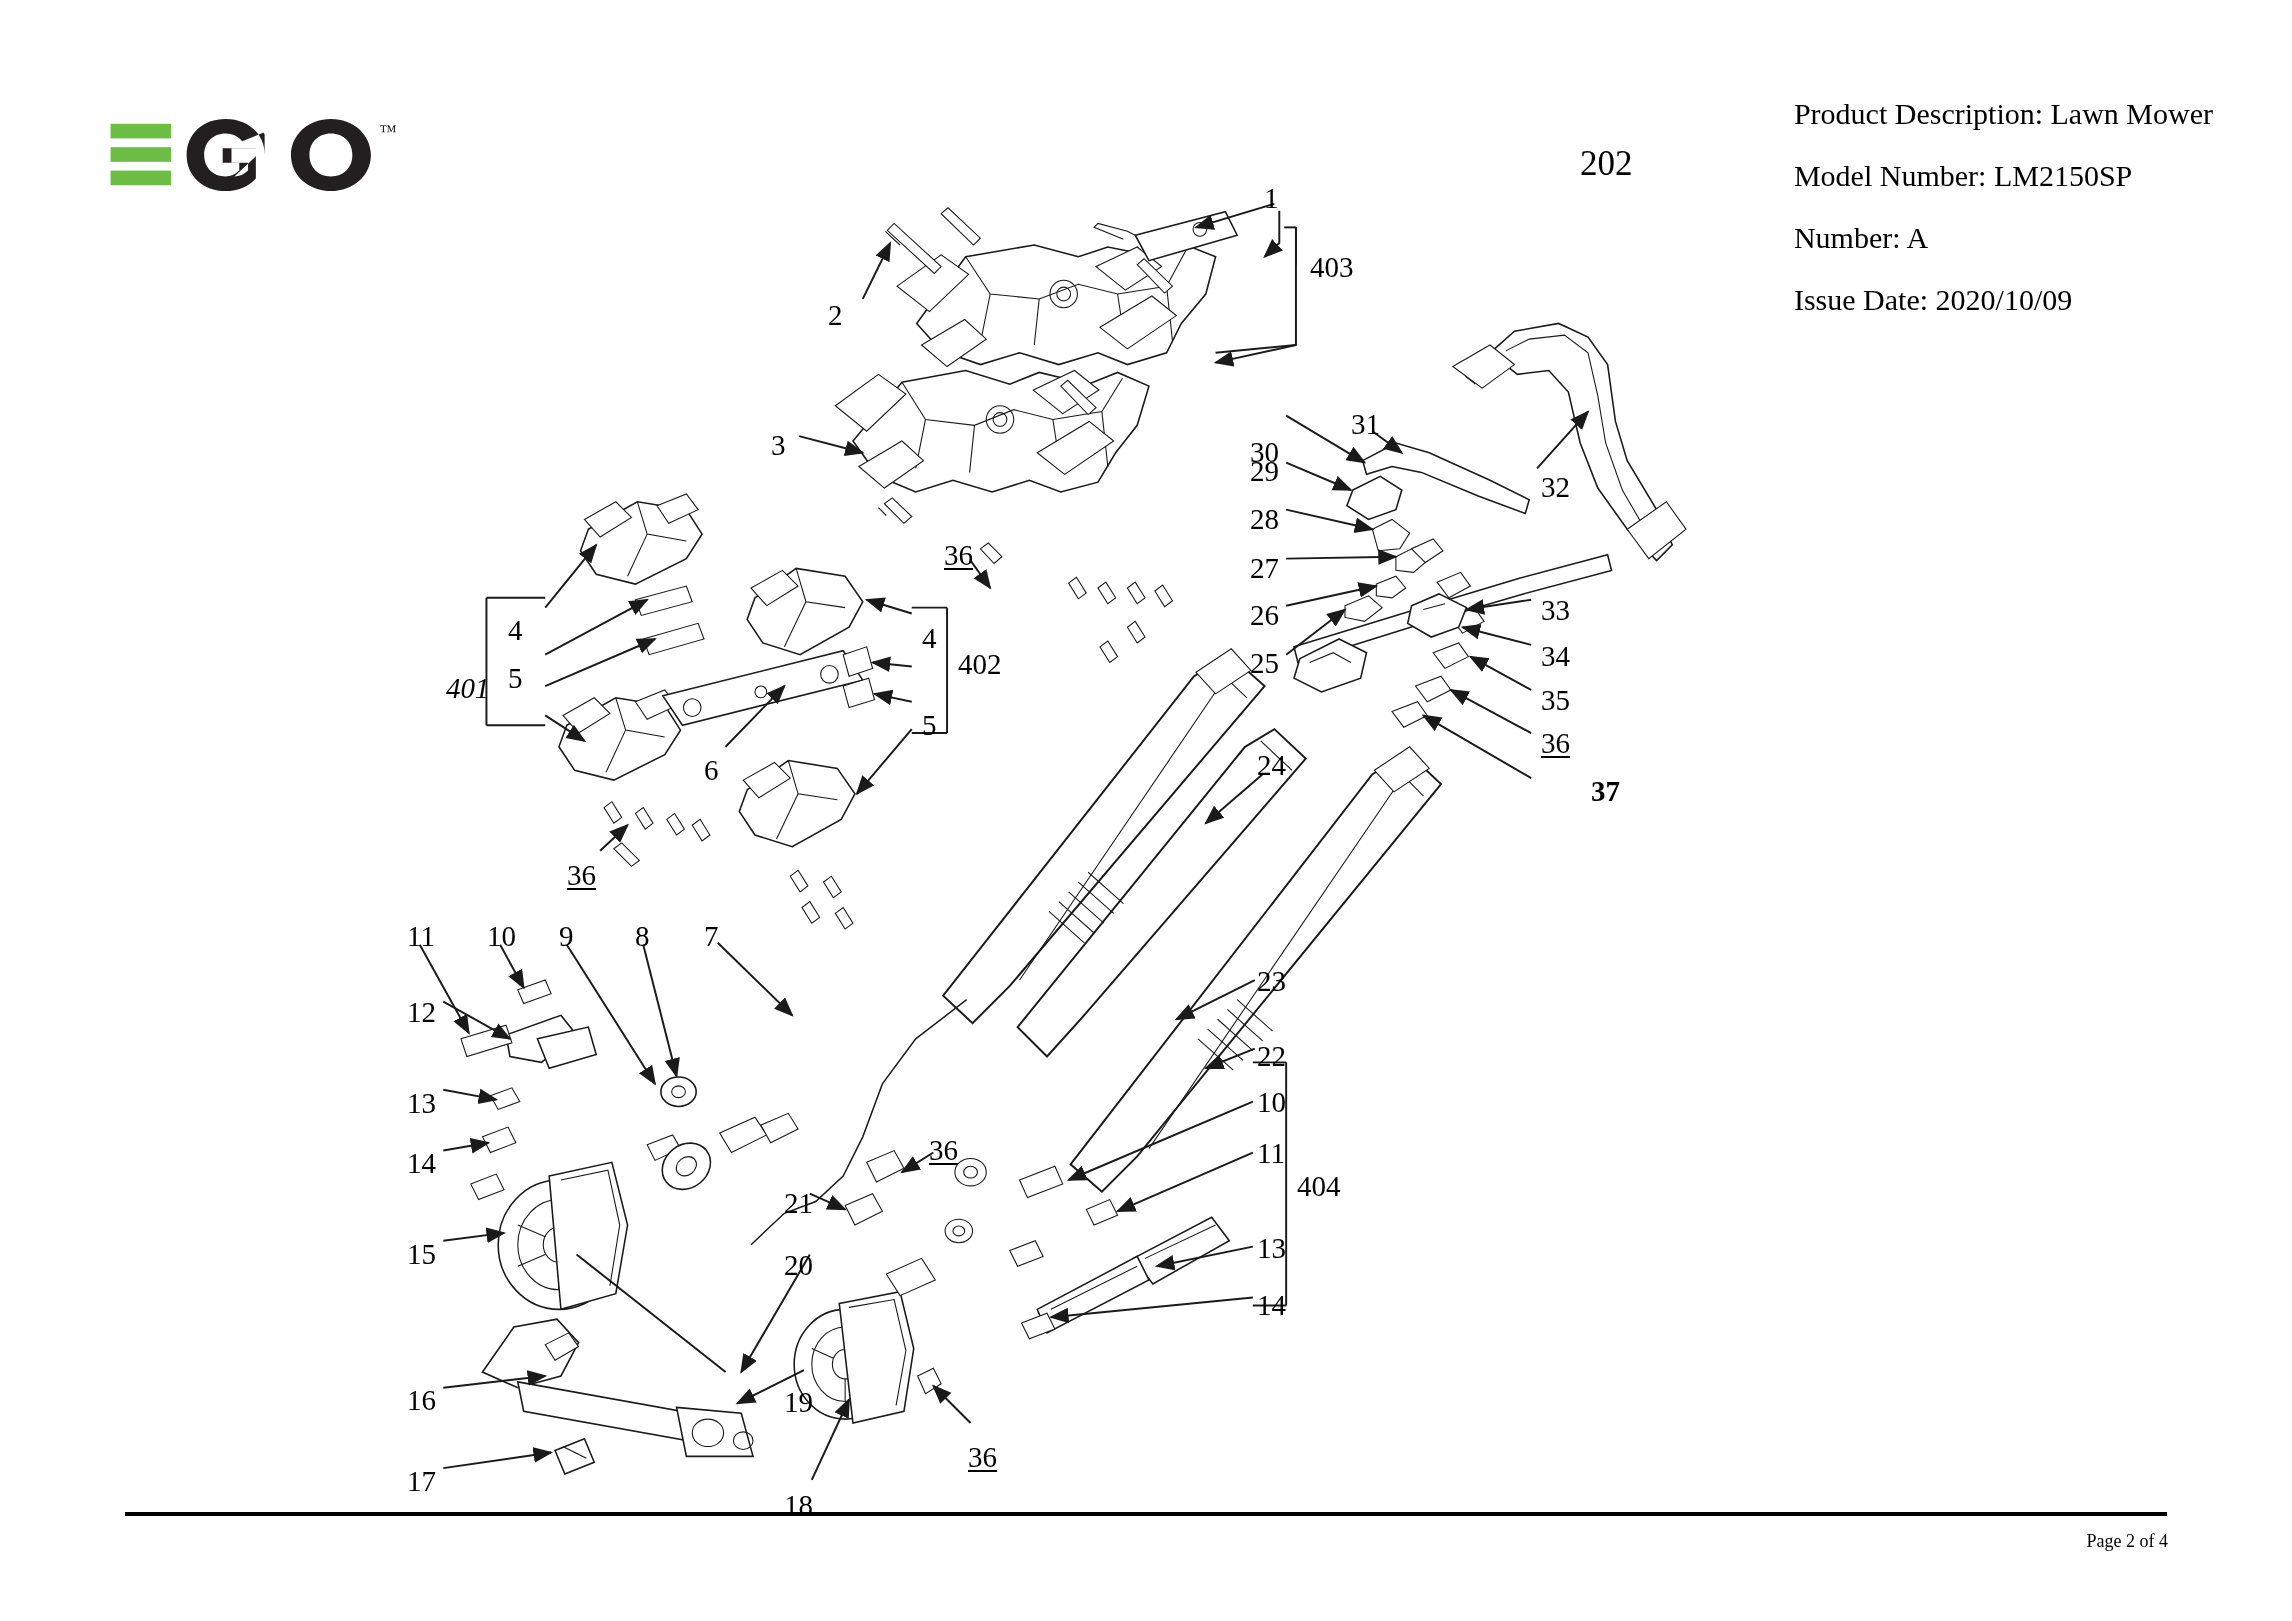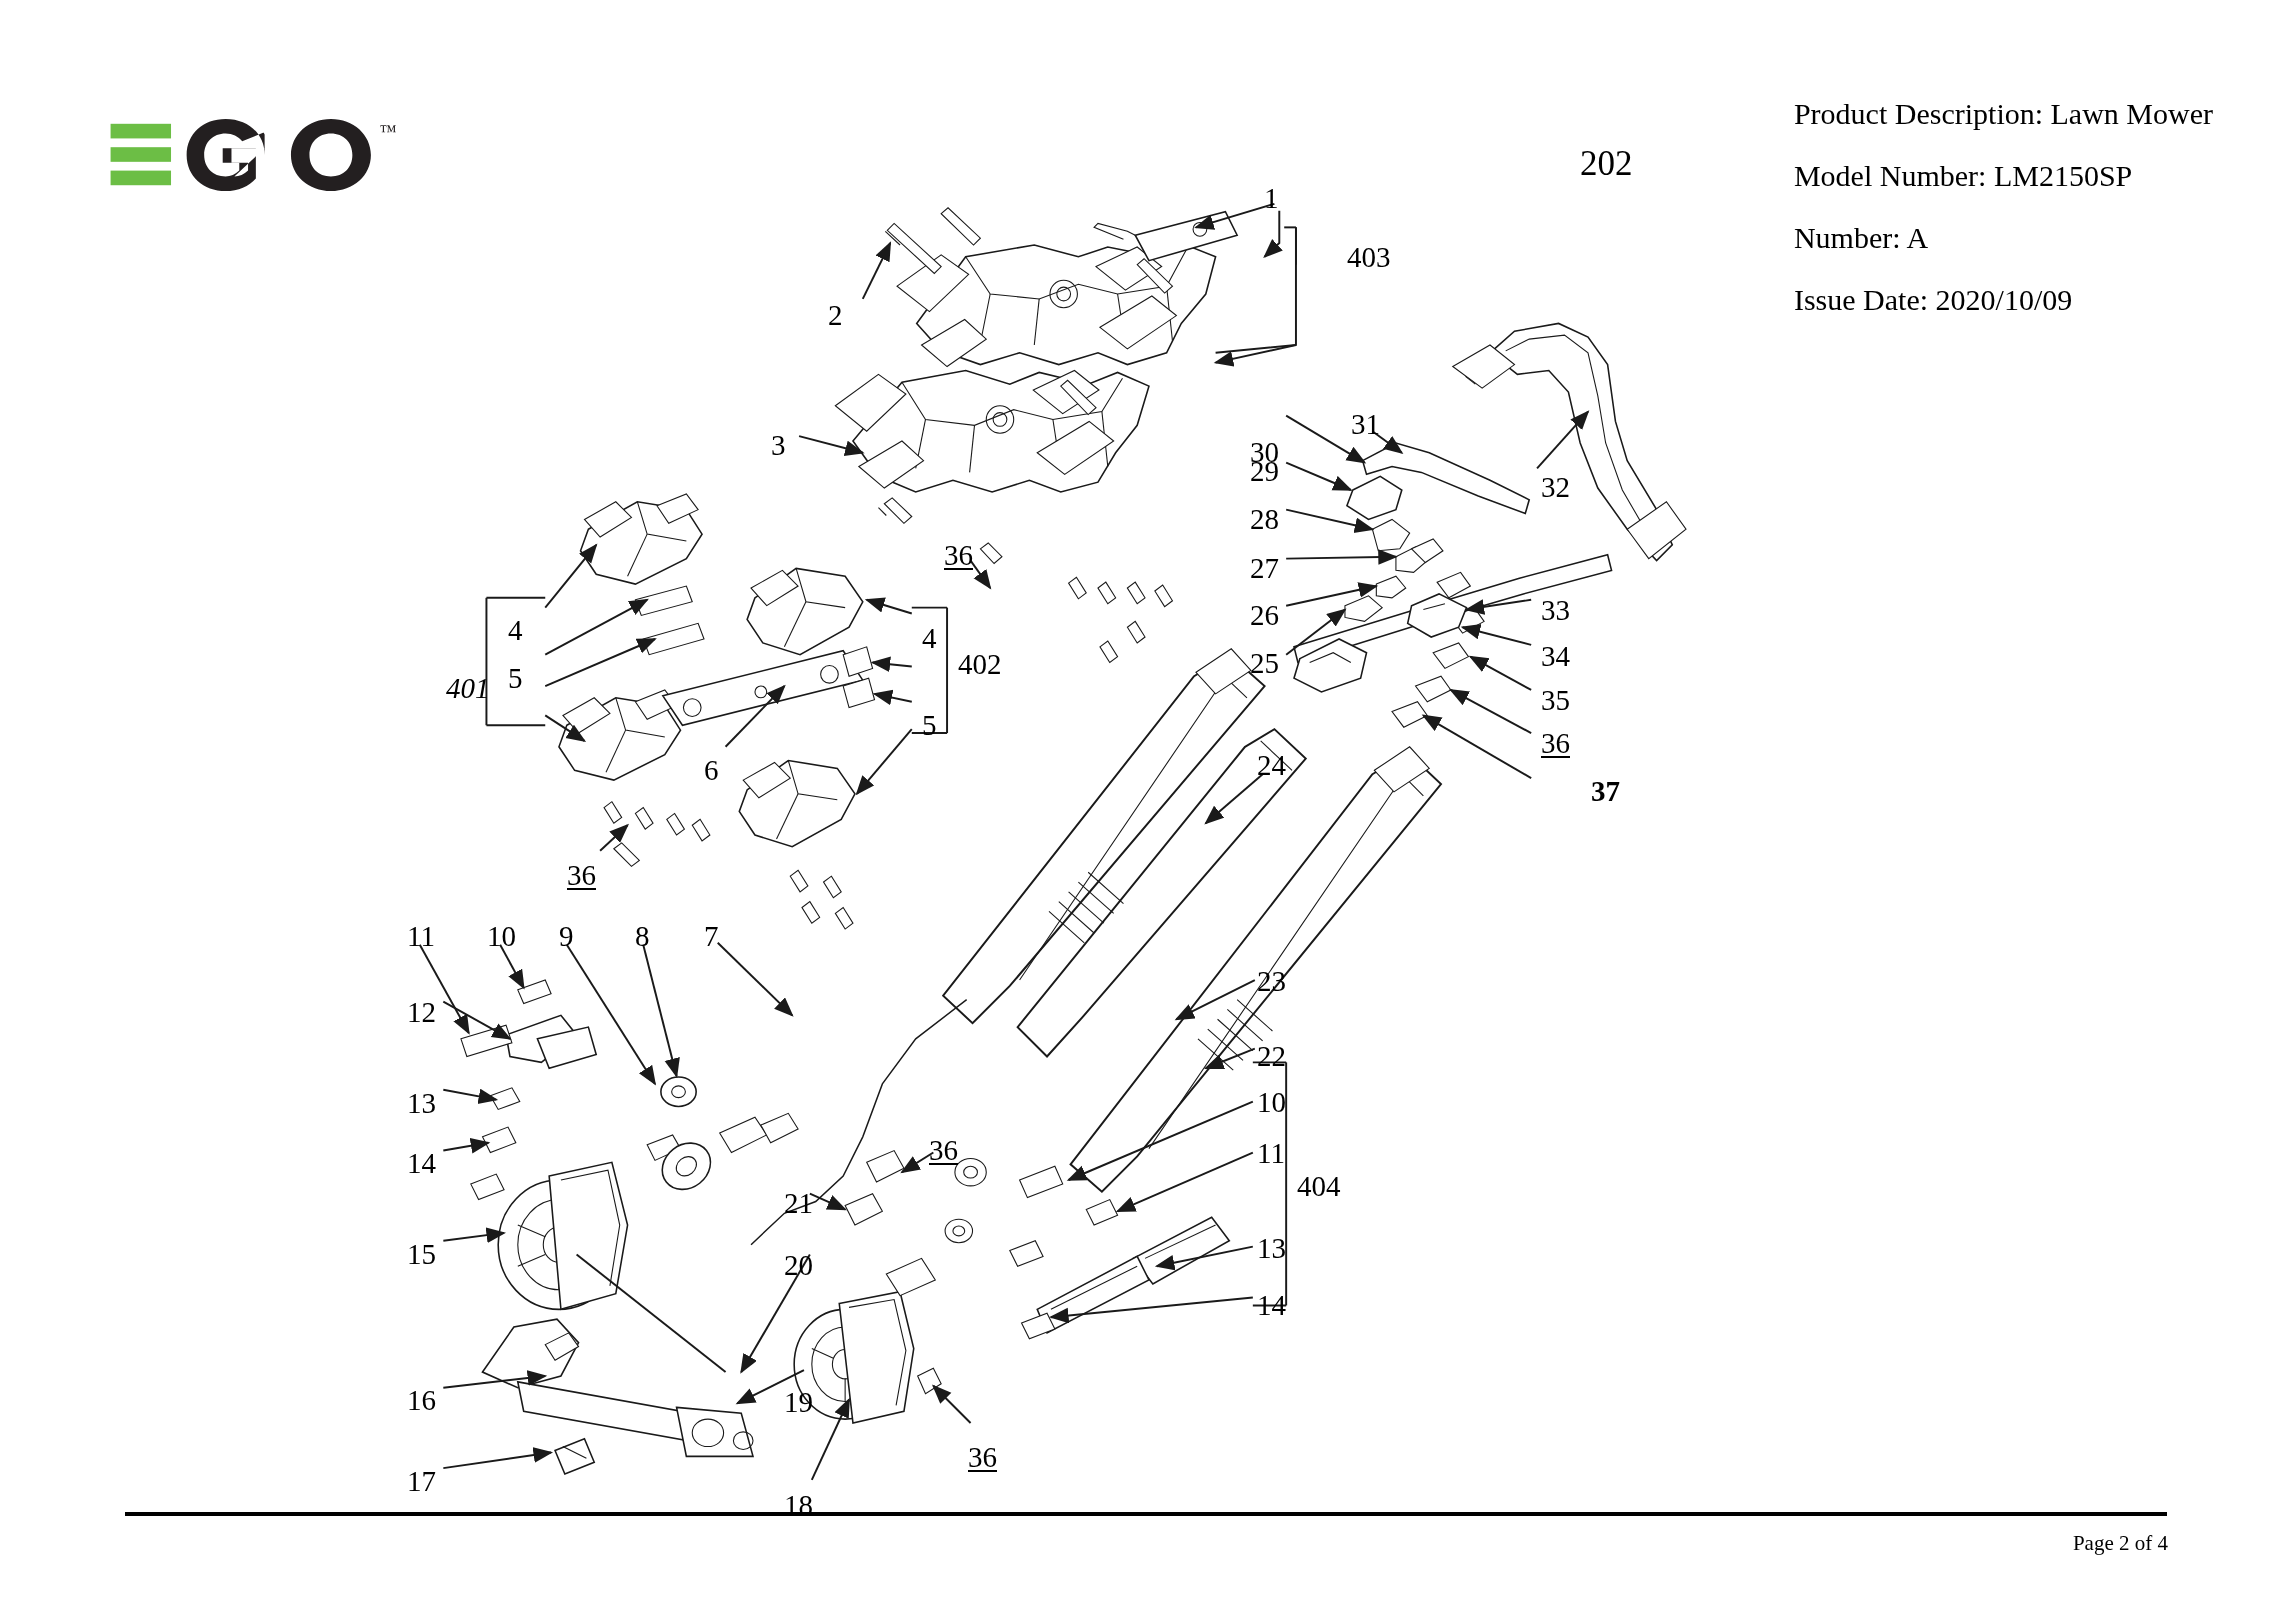--- a/index.html
+++ b/index.html
@@ -66,21 +66,21 @@
     left: 125px;
     top: 1512px;
     width: 2042px;
     height: 3.9px;
     background: #000;
   }
   .page-label {
     position: absolute;
     right: 125px;
     top: 1531px;
-    font-size: 21px;
+    font-size: 18px;
   }
 
   
   .callout {
     position: absolute;
     font-size: 29px;
     line-height: 29px;
     font-family: "Liberation Serif", serif;
     color: #000;
     white-space: nowrap;
@@ -476,21 +476,21 @@
         <path class="lead" d="M820 1398 L752 1432" marker-end="url(#ah)"></path>
         <path class="lead" d="M828 1510 L866 1428" marker-end="url(#ah)"></path>
         <path class="lead" d="M990 1452 L952 1414" marker-end="url(#ah)"></path>
       </g>
     </svg>
   </div>
 
   <div id="callout-layer">
       <div class="callout" style="left: 1264px; top: 184px;">1</div>
       <div class="callout" style="left: 828px; top: 301px;">2</div>
-      <div class="callout" style="left: 1310px; top: 243px; margin-left: 37px;">403</div>
+      <div class="callout" style="left: 1310px; top: 253px;">403</div>
       <div class="callout" style="left: 771px; top: 431px;">3</div>
       <div class="callout u" style="left: 944px; top: 541px;">36</div>
       <div class="callout" style="left: 446px; top: 674px; font-style: italic;">401</div>
       <div class="callout" style="left: 508px; top: 616px;">4</div>
       <div class="callout" style="left: 508px; top: 664px;">5</div>
       <div class="callout" style="left: 958px; top: 650px;">402</div>
       <div class="callout" style="left: 922px; top: 624px;">4</div>
       <div class="callout" style="left: 922px; top: 711px;">5</div>
       <div class="callout" style="left: 704px; top: 756px;">6</div>
       <div class="callout u" style="left: 567px; top: 861px;">36</div>

